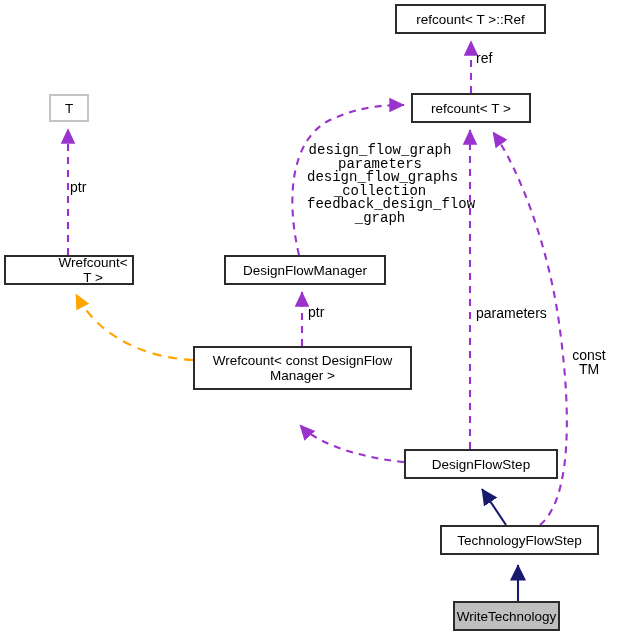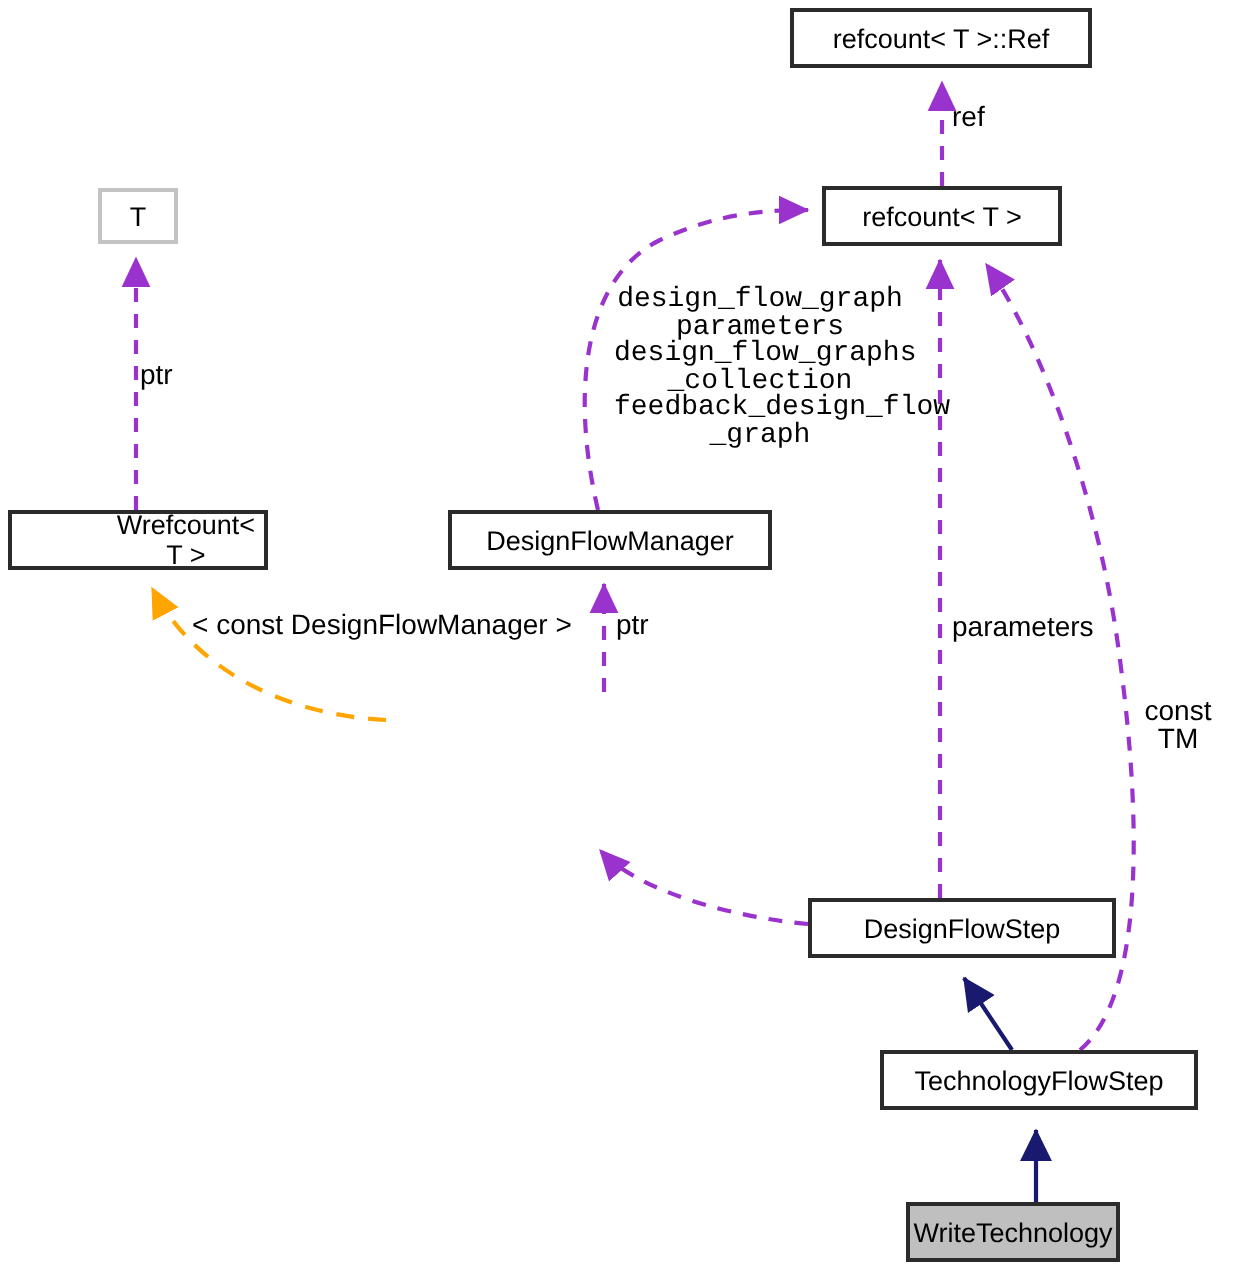--- a/index.html
+++ b/index.html
@@ -131,20 +131,24 @@
   </div>
 
   <div class="node" style="left:5px; top:256px; width:128px; height:28px;padding-left:48px;">
     <span>Wrefcount&lt; T &gt;</span>
   </div>
 
   <div class="node" style="left:225px; top:256px; width:160px; height:28px;">
     <span>DesignFlowManager</span>
   </div>
 
+  <div class="node" style="left:194px; top:347px; width:217px; height:42px;">
+    <span>Wrefcount&lt; const DesignFlow
+Manager &gt;</span>
+  </div>
 
   <div class="node" style="left:405px; top:450px; width:152px; height:28px;">
     <span>DesignFlowStep</span>
   </div>
 
   <div class="node" style="left:441px; top:526px; width:157px; height:28px;">
     <span>TechnologyFlowStep</span>
   </div>
 
   <div class="node highlight" style="left:454px; top:602px; width:105px; height:28px;">
@@ -157,21 +161,20 @@
 
   <div class="edge-label center" style="left:307px; top:144px; width:146px;font-family:Liberation Mono, monospace;">design_flow_graph
 parameters
 design_flow_graphs
 _collection
 feedback_design_flow
 _graph</div>
 
   <div class="edge-label left" style="left:308px; top:306px; width:32px;">ptr</div>
 
-  <div class="edge-label left" style="left:96px; top:306px; width:210px;">&lt; const DesignFlowManager &gt;</div>
 
 
   <div class="edge-label left" style="left:476px; top:307px; width:90px;">parameters</div>
 
   <div class="edge-label center" style="left:565px; top:349px; width:48px;">const
 TM</div>
 
 </div>
 
 </body></html>

